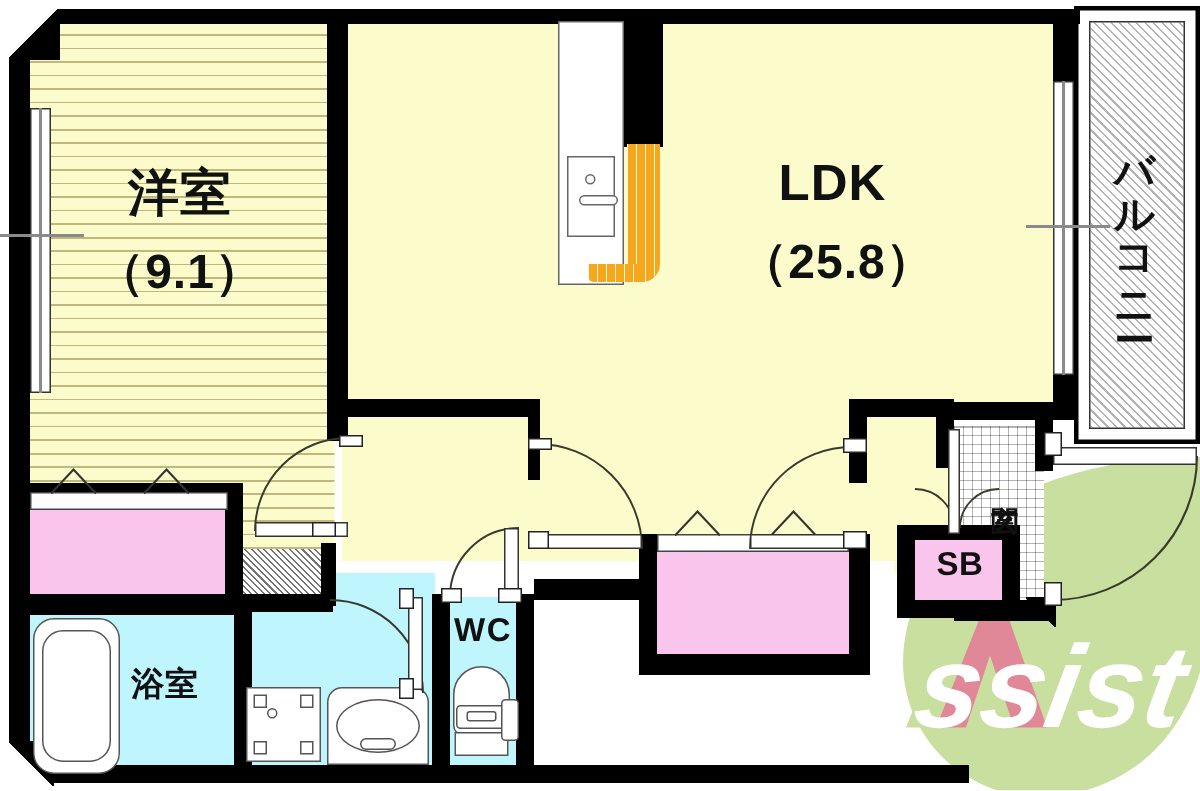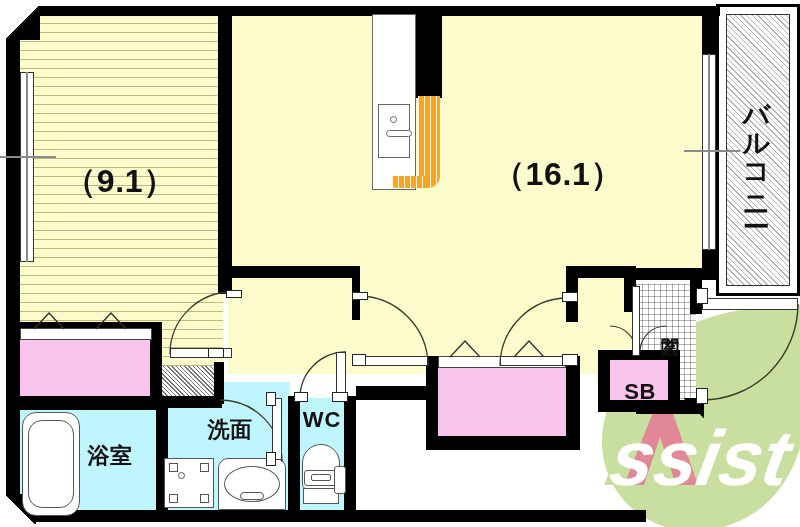--- a/index.html
+++ b/index.html
@@ -277,31 +277,32 @@
   </svg>
   <div class="abs fill-white" style="left:632px;top:286px;width:8px;height:70px;border:1px solid #333;"></div>
 
   <svg class="arc" style="left:702px;top:304px;" width="96" height="96">
     <path d="M96,0 A96,96 0 0 1 0,96" fill="none" stroke="#3a3a2a" stroke-width="1.4"></path>
   </svg>
   <div class="leaf" style="left:702px;top:298px;width:96px;height:12px;"></div>
   <div class="jamb" style="left:696px;top:288px;width:12px;height:16px;"></div>
   <div class="jamb" style="left:696px;top:388px;width:12px;height:16px;"></div>
 
+  <div class="label lbl-room" style="left:60px;top:112px;width:120px;">洋室</div>
   <div class="label lbl-area" style="left:40px;top:165px;width:160px;">（9.1）</div>
 
-  <div class="label lbl-area" style="left:468px;top:158px;width:180px;">（16.1）</div>
+  <div class="label lbl-room" style="left:490px;top:105px;width:130px;">LDK</div>
+  <div class="label lbl-area" style="left:468px;top:158px;width:180px;">（25.8）</div>
 
   <div class="label lbl-mid vert" style="left:742px;top:58px;height:180px;">バルコニー</div>
 
 
   <div class="label lbl-sm" style="left:80px;top:444px;width:60px;">浴室</div>
 
-  <div class="label lbl-sm" style="left:192px;top:418px;width:76px;">洗面</div>
 
   <div class="label lbl-sm" style="left:298px;top:408px;width:48px;letter-spacing:1px;">WC</div>
 
 
   <div class="label lbl-xs vert" style="left:660px;top:296px;height:56px;">玄関</div>
 
-  <div class="label lbl-sm" style="left:613px;top:380px;width:54px;">SB</div>
+  <div class="label lbl-sm" style="left:613px;top:364px;width:54px;">SB</div>
 
 </div>
 
 </body></html>

